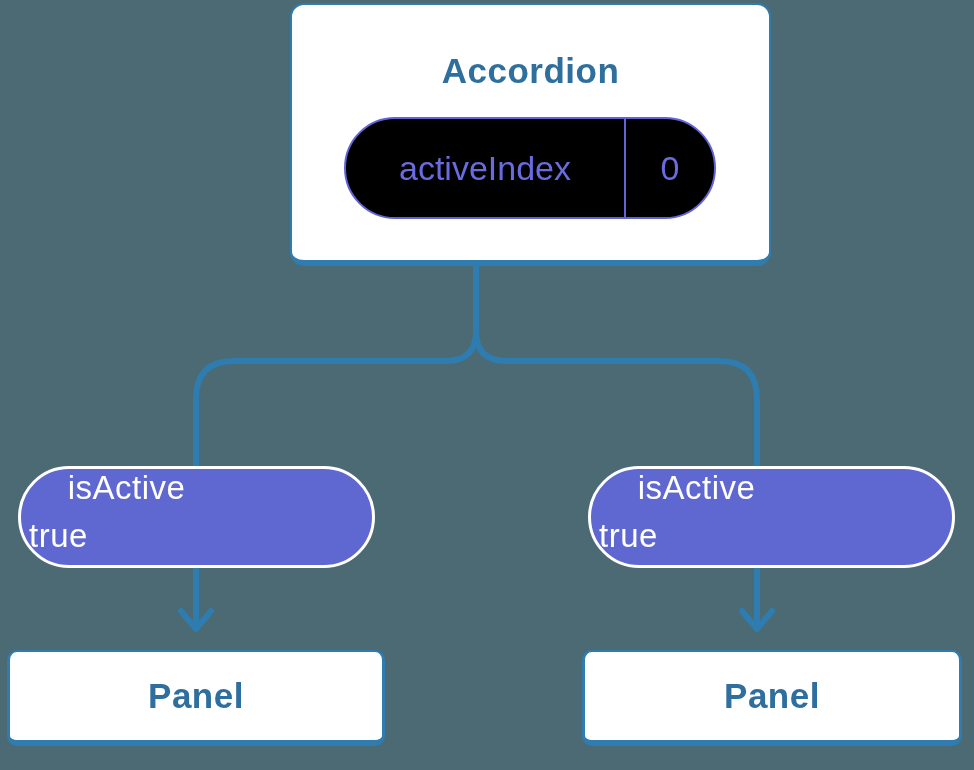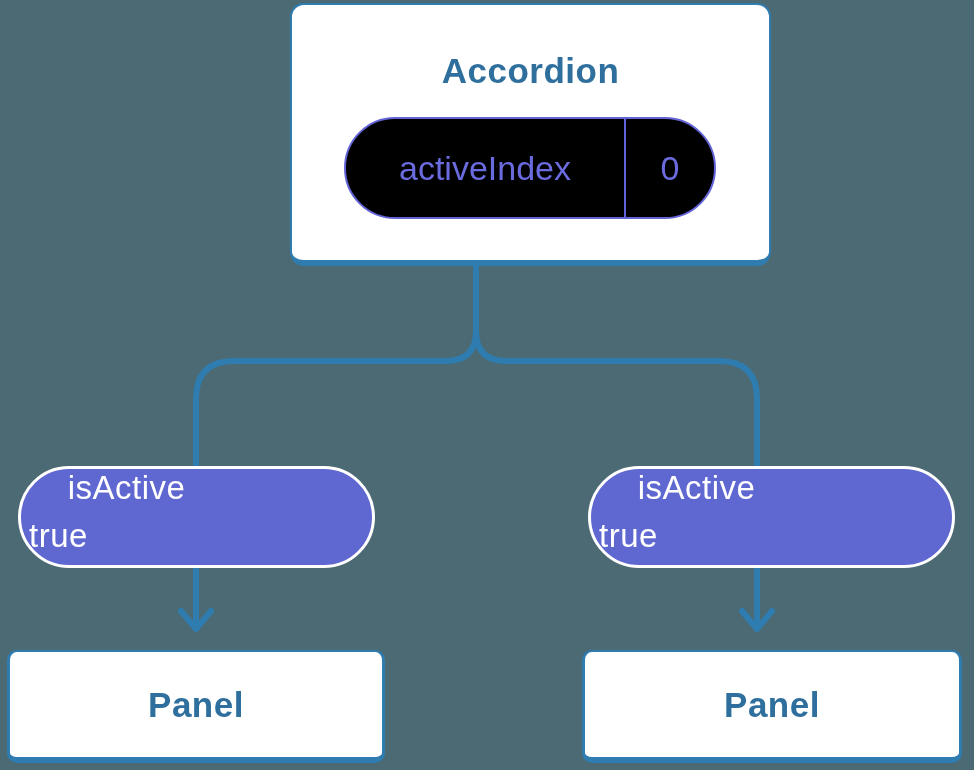--- a/index.html
+++ b/index.html
@@ -102,21 +102,21 @@
   .prop-pill .cell.name { width: 211px; }
   .prop-pill .cell.value { flex: 1; padding-left: 8px; }
   .prop-pill .divider {
     width: 3px;
     background: #ffffff;
   }
   
   .panel-card {
     position: absolute;
     top: 650px;
-    height: 113px;
+    height: 96px;
     box-sizing: border-box;
     background: #ffffff;
     border: 3px solid #2E7CB0;
     border-top-width: 2px;
     border-bottom-width: 6px;
     border-radius: 10px;
     display: flex;
     align-items: center;
     justify-content: center;
     font-size: 35px;

